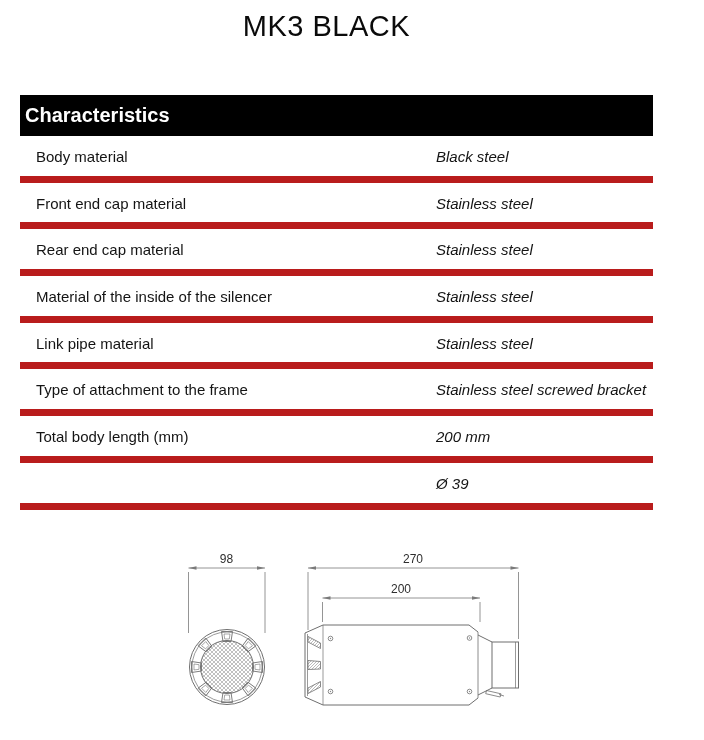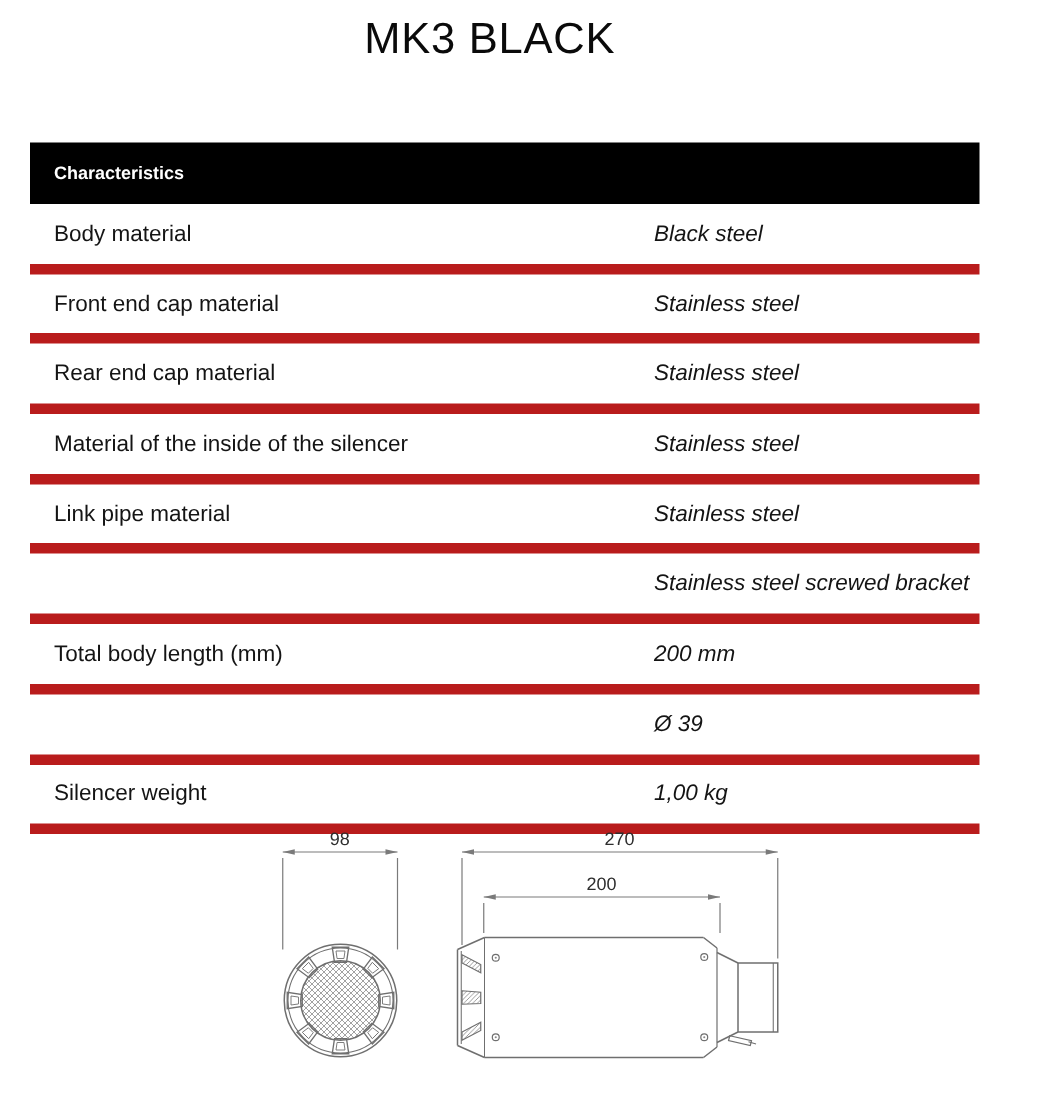--- a/index.html
+++ b/index.html
@@ -6,22 +6,22 @@
   .page {
     position:relative; width:653px; height:740px; background:#ffffff;
     font-family:"Liberation Sans", sans-serif; overflow:hidden;
   }
   .title {
     position:absolute; top:10px; left:0; width:100%;
     text-align:center; font-size:29px; color:#0a0a0a; letter-spacing:0.5px;
   }
   .spec-table { position:absolute; left:20px; top:95px; width:664px; }
   .thead {
-    background:#000000; color:#ffffff; font-weight:bold; font-size:12px;
-    height:41px; line-height:41px; padding-left:16px; box-sizing:border-box;
+    background:#000000; color:#ffffff; font-weight:bold; font-size:20px;
+    height:41px; line-height:41px; padding-left:5px; box-sizing:border-box;
   }
   .trow {
     position:relative; height:39.7px; border-bottom:7px solid #b91c1c;
     font-size:15px; color:#141414;
   }
   .tlabel { position:absolute; left:16px; top:50%; transform:translateY(-50%); white-space:nowrap; }
   .tvalue { position:absolute; left:416px; top:50%; transform:translateY(-50%); white-space:nowrap;font-style:italic; }
   .drawing { position:absolute; left:0; top:540px; }
   .drawing text { font-family:"Liberation Sans", sans-serif; font-size:12px; fill:#2e2e2e; }
 </style>
@@ -49,32 +49,29 @@
     </div>
     <div class="trow">
       <span class="tlabel">Material of the inside of the silencer</span>
       <span class="tvalue">Stainless steel</span>
     </div>
     <div class="trow">
       <span class="tlabel">Link pipe material</span>
       <span class="tvalue">Stainless steel</span>
     </div>
     <div class="trow">
+      <span class="tlabel">Type of attachment to the frame</span>
       <span class="tvalue">Stainless steel screwed bracket</span>
     </div>
     <div class="trow">
       <span class="tlabel">Total body length (mm)</span>
       <span class="tvalue">200 mm</span>
     </div>
     <div class="trow">
       <span class="tvalue">Ø 39</span>
-    </div>
-    <div class="trow">
-      <span class="tlabel">Silencer weight</span>
-      <span class="tvalue">1,00 kg</span>
     </div>
   </div>
 
   <svg class="drawing" width="704" height="200" viewBox="0 0 704 200">
     <defs>
       <pattern id="mesh" width="4" height="4" patternUnits="userSpaceOnUse">
         <path d="M0,0 L4,4 M4,0 L0,4" stroke="#979797" stroke-width="0.6" fill="none"></path>
       </pattern>
       <pattern id="hatch" width="3" height="3" patternUnits="userSpaceOnUse">
         <path d="M0,3 L3,0" stroke="#8f8f8f" stroke-width="0.6" fill="none"></path>

